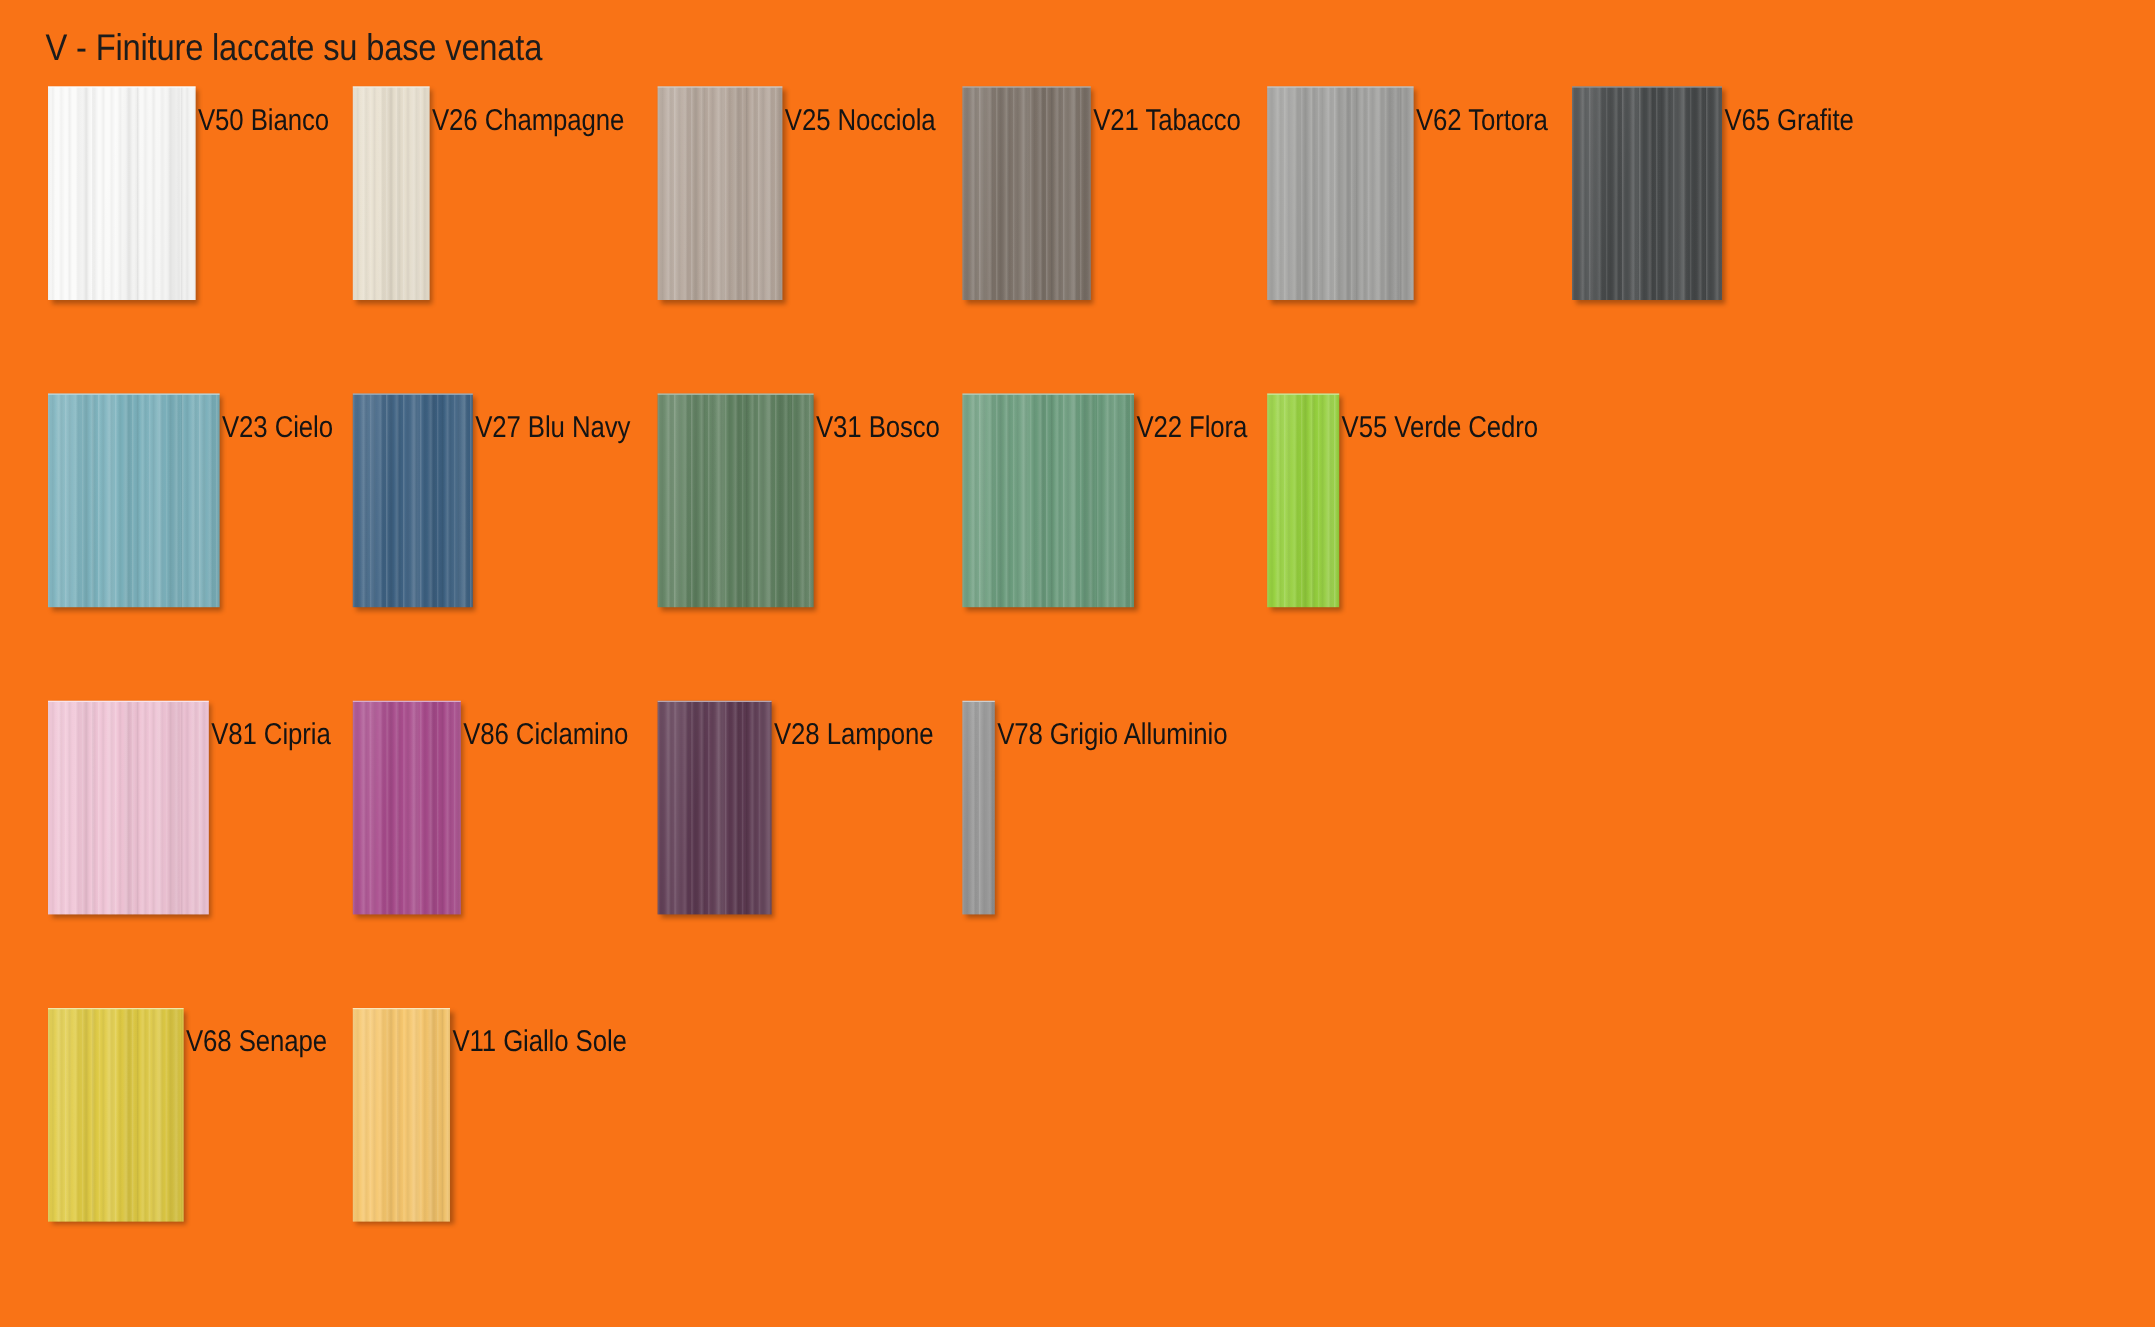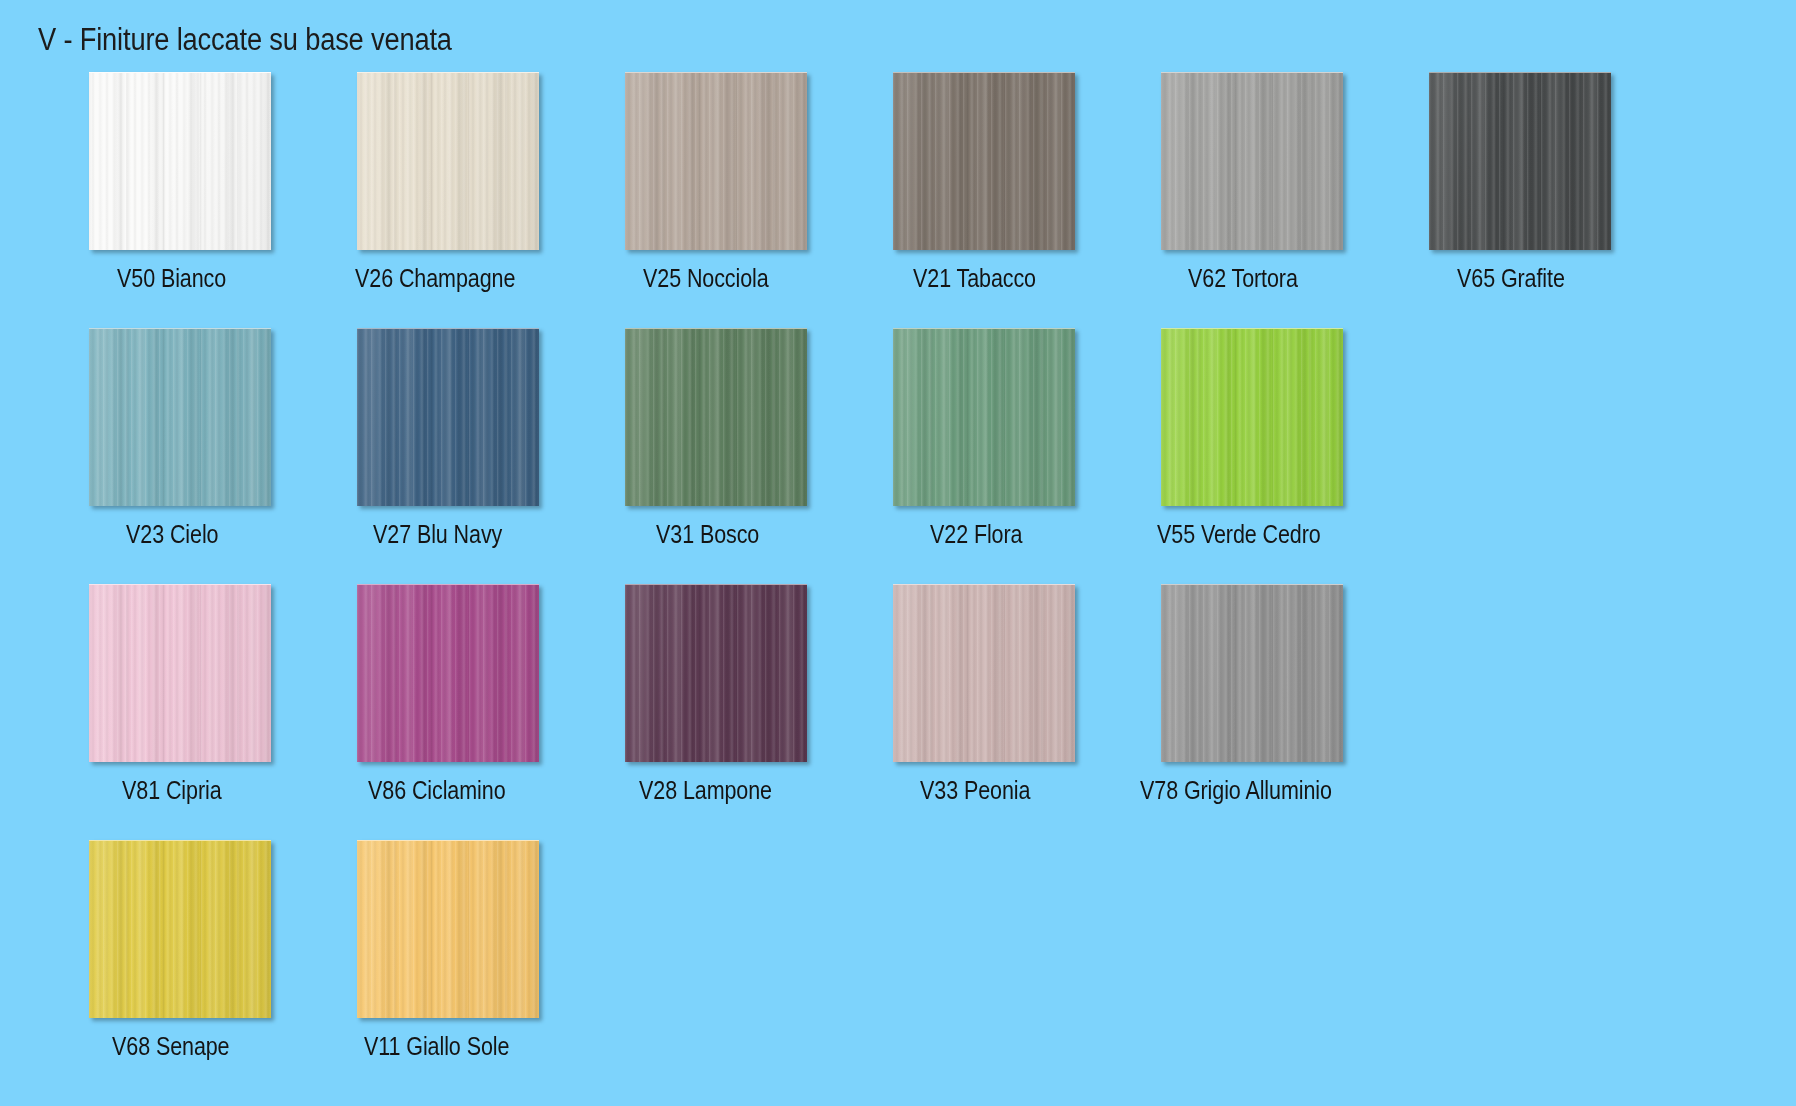--- a/index.html
+++ b/index.html
@@ -15,21 +15,21 @@
     overflow: hidden;
     position: relative;
   }
 
   #page {
     position: relative;
     width: 1796px;
     height: 1106px;
     box-sizing: border-box;
     padding: 22px 34px 0 38px;
-    background: #7dd3fc;
+    background: #f97316;
   }
 
   
   .title-row {
     display: flex;
     align-items: baseline;
     gap: 0;
     height: 46px;
     margin-bottom: 4px;
   }
@@ -51,23 +51,22 @@
   .row {
     display: flex;
     flex-direction: row;
     align-items: flex-start;
     height: 256px;
   }
   .cell {
     width: 254px;
     flex: 0 0 254px;
     display: flex;
-    flex-direction: column;
-    align-items: center;
-    margin-left: 14px;
+    flex-direction: row;
+    align-items: flex-start;
   }
 
   .swatch-wrap {
     position: relative;
     width: 182px;
     height: 178px;
     margin-left: 2px;
   }
   .swatch {
     position: absolute;
@@ -264,29 +263,20 @@
           <div class="swatch-wrap">
             <div class="swatch" style="background: rgb(93, 58, 82);">
               <div class="grain"></div>
               <div class="sheen"></div>
             </div>
           </div>
           <div class="label">V28 Lampone</div>
         </div>
         <div class="cell">
           <div class="swatch-wrap">
-            <div class="swatch" style="background: rgb(205, 180, 178);">
-              <div class="grain"></div>
-              <div class="sheen"></div>
-            </div>
-          </div>
-          <div class="label">V33 Peonia</div>
-        </div>
-        <div class="cell">
-          <div class="swatch-wrap">
             <div class="swatch" style="background: rgb(148, 148, 148);">
               <div class="grain"></div>
               <div class="sheen"></div>
             </div>
           </div>
           <div class="label">V78 Grigio Alluminio</div>
         </div>
       </div>
       <div class="row">
         <div class="cell">

